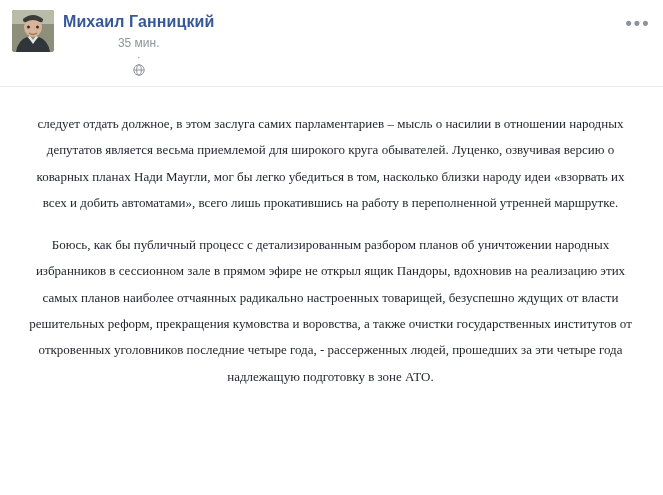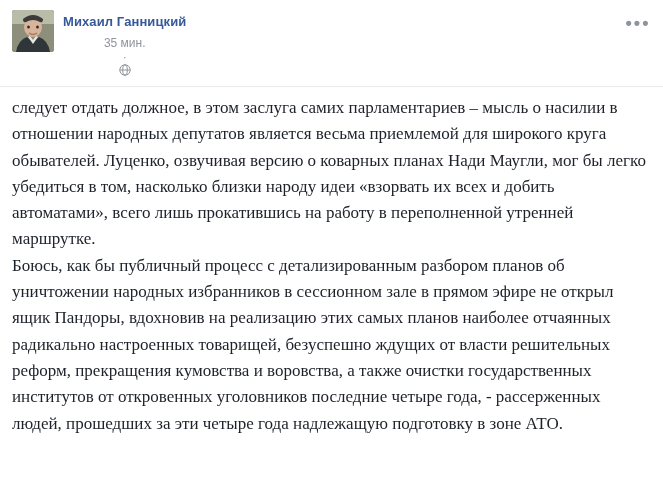--- a/index.html
+++ b/index.html
@@ -40,21 +40,21 @@
   .avatar svg { display: block; }
   .header-text {
     margin-left: 9px;
     display: flex;
     flex-direction: column;
     justify-content: flex-start;
     padding-top: 1px;
     min-width: 0;
   }
   .author-name {
-    font-size: 13px;
+    font-size: 16px;
     font-weight: bold;
     color: #365899;
     line-height: 21px;
     letter-spacing: 0.1px;
     white-space: nowrap;
     cursor: pointer;
   }
   .meta-row {
     display: flex;
     align-items: center;
@@ -101,25 +101,25 @@
     background: #e9ebee;
     margin: 6px 0 0 0;
     width: 100%;
   }
   .post-body {
     padding: 8px 14px 0 12px;
     box-sizing: border-box;
   }
   .paragraph {
     font-family: "Liberation Serif", serif;
-    font-size: 17px;
+    font-size: 13px;
     line-height: 26.3px;
     color: #1d2129;
-    margin: 0;
-    text-align: left;
+    margin: 16px;
+    text-align: center;
     word-wrap: break-word;
   }
   .paragraph + .paragraph {
     margin-top: 0px;
   }
 </style>
 </head>
 <body>
 
 <div class="post">

